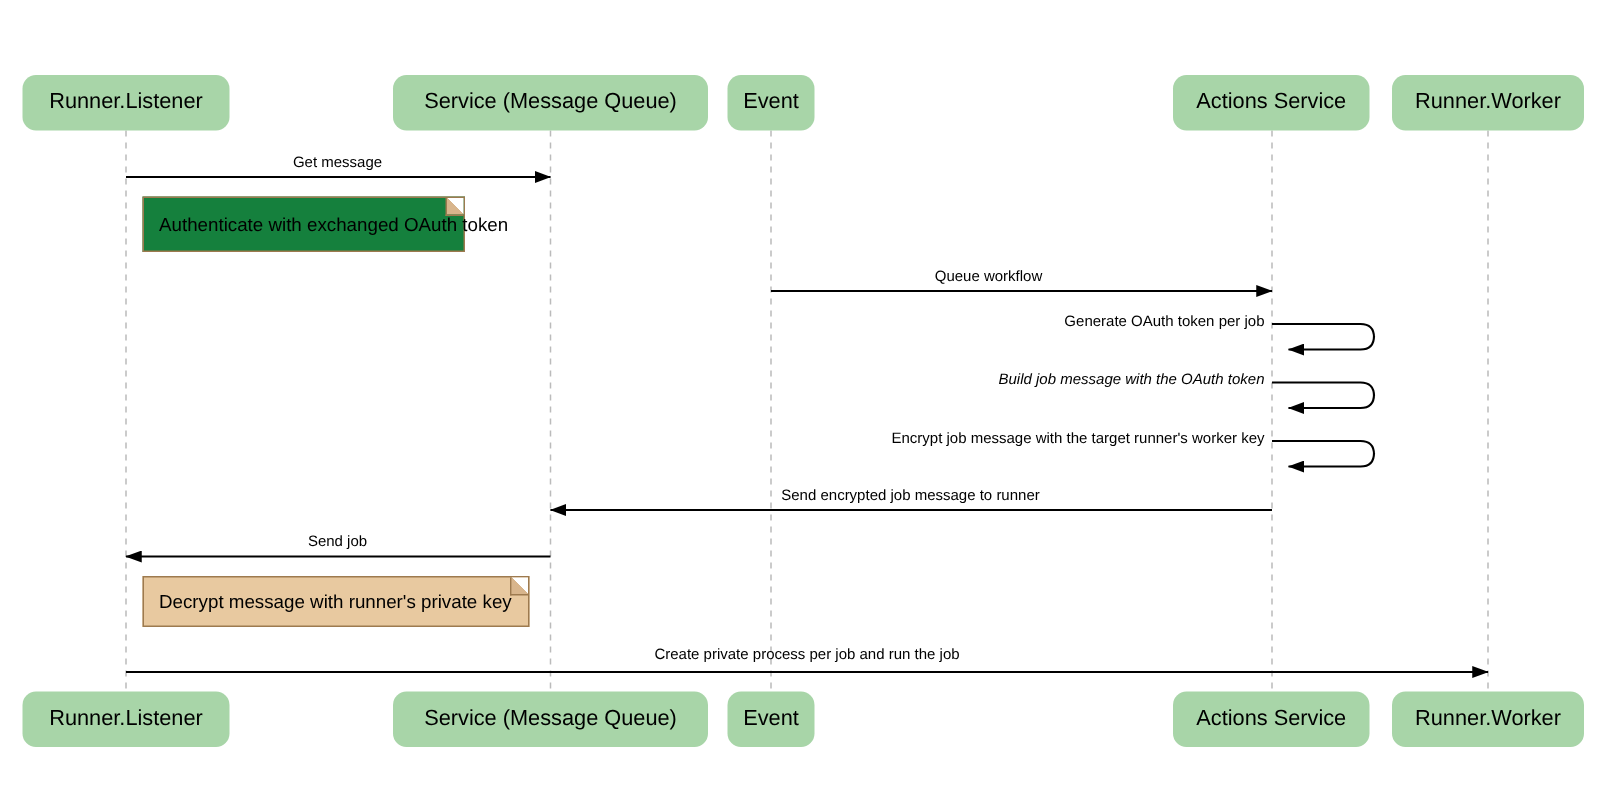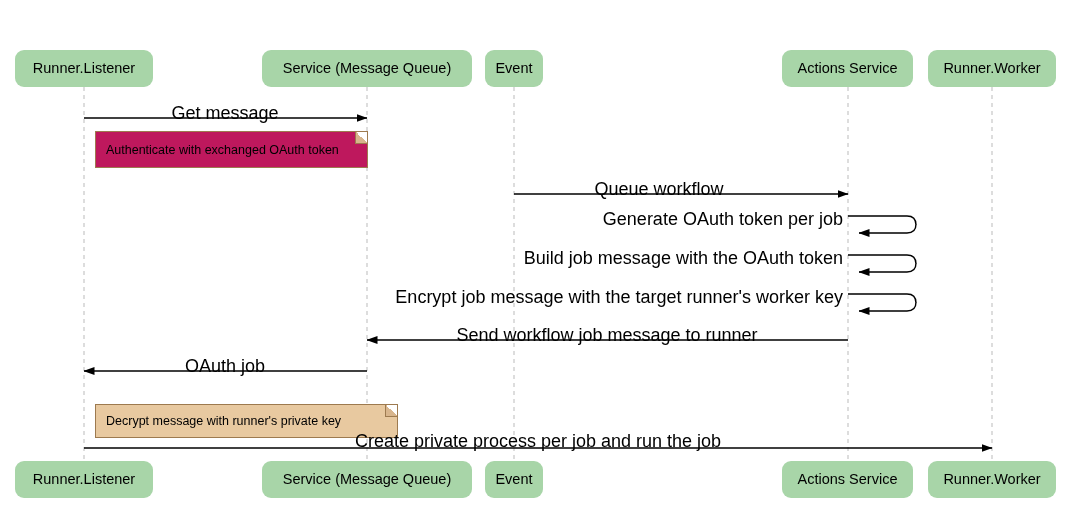--- a/index.html
+++ b/index.html
@@ -68,21 +68,21 @@
     top: 0;
     right: 0;
     width: 11px;
     height: 11px;
     background: linear-gradient(225deg, #ffffff 0 50%, #d8b58c 50% 100%);
     border-left: 1px solid #9d7a4f;
     border-bottom: 1px solid #9d7a4f;
   }
   .msg-label {
     position: absolute;
-    font-size: 18px;
+    font-size: 10px;
     color: #000000;
     font-family: "Liberation Sans", sans-serif;
     white-space: nowrap;
     line-height: 1;
   }
   .msg-label.center { transform: translateX(-50%); }
   .msg-label.right  { transform: translateX(-100%); text-align: center; }
 </style>
 </head>
 <body>
@@ -146,33 +146,33 @@
         <span>Event</span>
       </div>
       <div class="participant" style="left: 782px; top: 461px; width: 131px; height: 37px; background: rgb(168, 213, 168);">
         <span>Actions Service</span>
       </div>
       <div class="participant" style="left: 928px; top: 461px; width: 128px; height: 37px; background: rgb(168, 213, 168);">
         <span>Runner.Worker</span>
       </div>
     </div>
   <div id="notes-layer">
-      <div class="note" style="left: 95px; top: 131px; width: 273px; height: 37px; background: #be185d; border-color: rgb(157, 122, 79);">
+      <div class="note" style="left: 95px; top: 131px; width: 215px; height: 37px; background: #15803d; border-color: rgb(157, 122, 79);">
         <span>Authenticate with exchanged OAuth token</span>
         <span class="note-fold"></span>
       </div>
-      <div class="note" style="left: 95px; top: 384px; width: 303px; height: 34px; background: rgb(232, 201, 160); border-color: rgb(157, 122, 79); margin-top: 20px;">
+      <div class="note" style="left: 95px; top: 384px; width: 258px; height: 34px; background: rgb(232, 201, 160); border-color: rgb(157, 122, 79);">
         <span>Decrypt message with runner's private key</span>
         <span class="note-fold"></span>
       </div>
     </div>
   <div id="labels-layer">
       <div class="msg-label center" style="left: 225px; top: 104px;">Get message</div>
       <div class="msg-label center" style="left: 659px; top: 180px;">Queue workflow</div>
       <div class="msg-label right" style="left: 843px; top: 210px;">Generate OAuth token per job</div>
-      <div class="msg-label right" style="left: 843px; top: 249px;">Build job message with the OAuth token</div>
+      <div class="msg-label right" style="left: 843px; top: 249px; font-style: italic;">Build job message with the OAuth token</div>
       <div class="msg-label right" style="left: 843px; top: 288px;">Encrypt job message with the target runner's worker key</div>
-      <div class="msg-label center" style="left: 607px; top: 326px;">Send workflow job message to runner</div>
-      <div class="msg-label center" style="left: 225px; top: 357px;">OAuth job</div>
+      <div class="msg-label center" style="left: 607px; top: 326px;">Send encrypted job message to runner</div>
+      <div class="msg-label center" style="left: 225px; top: 357px;">Send job</div>
       <div class="msg-label center" style="left: 538px; top: 432px;">Create private process per job and run the job</div>
     </div>
 
 </div>
 
 </body></html>

